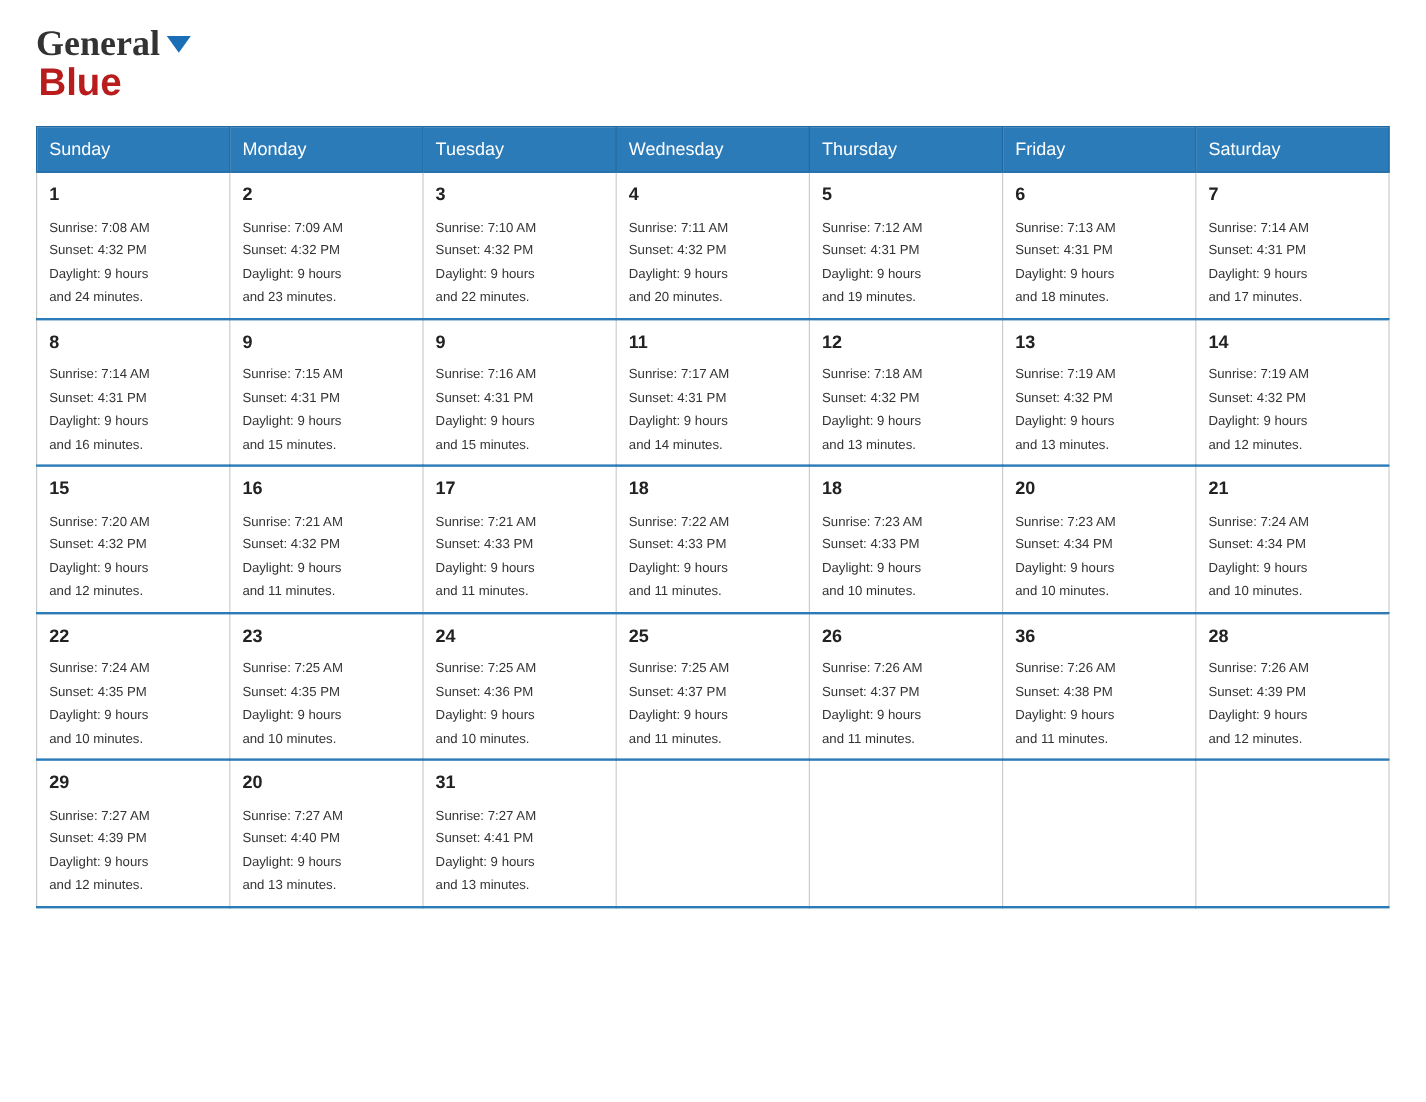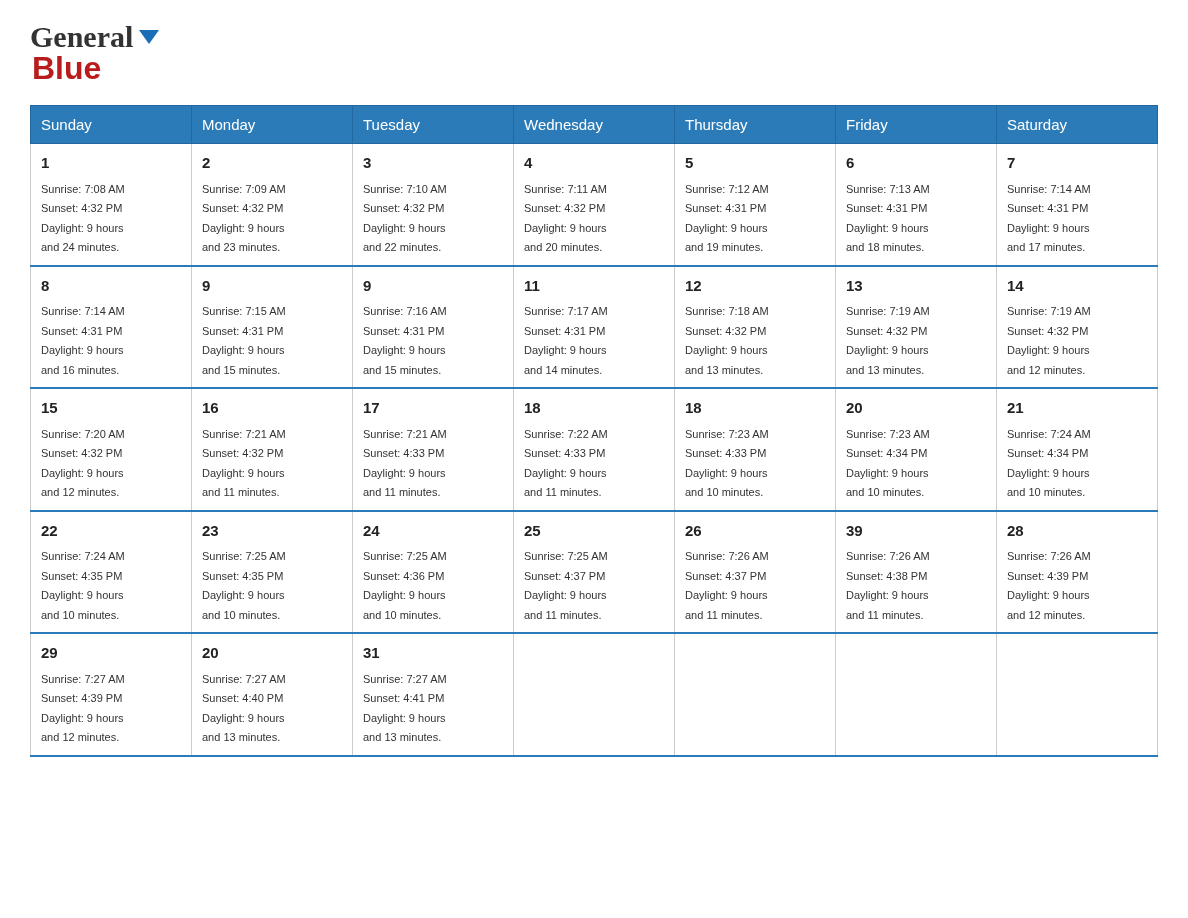--- a/index.html
+++ b/index.html
@@ -138,21 +138,21 @@
         <td><span class="day-number">18</span><span class="day-info">Sunrise: 7:23 AM<br>Sunset: 4:33 PM<br>Daylight: 9 hours<br>and 10 minutes.</span></td>
         <td><span class="day-number">20</span><span class="day-info">Sunrise: 7:23 AM<br>Sunset: 4:34 PM<br>Daylight: 9 hours<br>and 10 minutes.</span></td>
         <td><span class="day-number">21</span><span class="day-info">Sunrise: 7:24 AM<br>Sunset: 4:34 PM<br>Daylight: 9 hours<br>and 10 minutes.</span></td>
       </tr>
       <tr>
         <td><span class="day-number">22</span><span class="day-info">Sunrise: 7:24 AM<br>Sunset: 4:35 PM<br>Daylight: 9 hours<br>and 10 minutes.</span></td>
         <td><span class="day-number">23</span><span class="day-info">Sunrise: 7:25 AM<br>Sunset: 4:35 PM<br>Daylight: 9 hours<br>and 10 minutes.</span></td>
         <td><span class="day-number">24</span><span class="day-info">Sunrise: 7:25 AM<br>Sunset: 4:36 PM<br>Daylight: 9 hours<br>and 10 minutes.</span></td>
         <td><span class="day-number">25</span><span class="day-info">Sunrise: 7:25 AM<br>Sunset: 4:37 PM<br>Daylight: 9 hours<br>and 11 minutes.</span></td>
         <td><span class="day-number">26</span><span class="day-info">Sunrise: 7:26 AM<br>Sunset: 4:37 PM<br>Daylight: 9 hours<br>and 11 minutes.</span></td>
-        <td><span class="day-number">39</span><span class="day-info">Sunrise: 7:26 AM<br>Sunset: 4:38 PM<br>Daylight: 9 hours<br>and 11 minutes.</span></td>
+        <td><span class="day-number">36</span><span class="day-info">Sunrise: 7:26 AM<br>Sunset: 4:38 PM<br>Daylight: 9 hours<br>and 11 minutes.</span></td>
         <td><span class="day-number">28</span><span class="day-info">Sunrise: 7:26 AM<br>Sunset: 4:39 PM<br>Daylight: 9 hours<br>and 12 minutes.</span></td>
       </tr>
       <tr>
         <td><span class="day-number">29</span><span class="day-info">Sunrise: 7:27 AM<br>Sunset: 4:39 PM<br>Daylight: 9 hours<br>and 12 minutes.</span></td>
         <td><span class="day-number">20</span><span class="day-info">Sunrise: 7:27 AM<br>Sunset: 4:40 PM<br>Daylight: 9 hours<br>and 13 minutes.</span></td>
         <td><span class="day-number">31</span><span class="day-info">Sunrise: 7:27 AM<br>Sunset: 4:41 PM<br>Daylight: 9 hours<br>and 13 minutes.</span></td>
         <td></td>
         <td></td>
         <td></td>
         <td></td>

